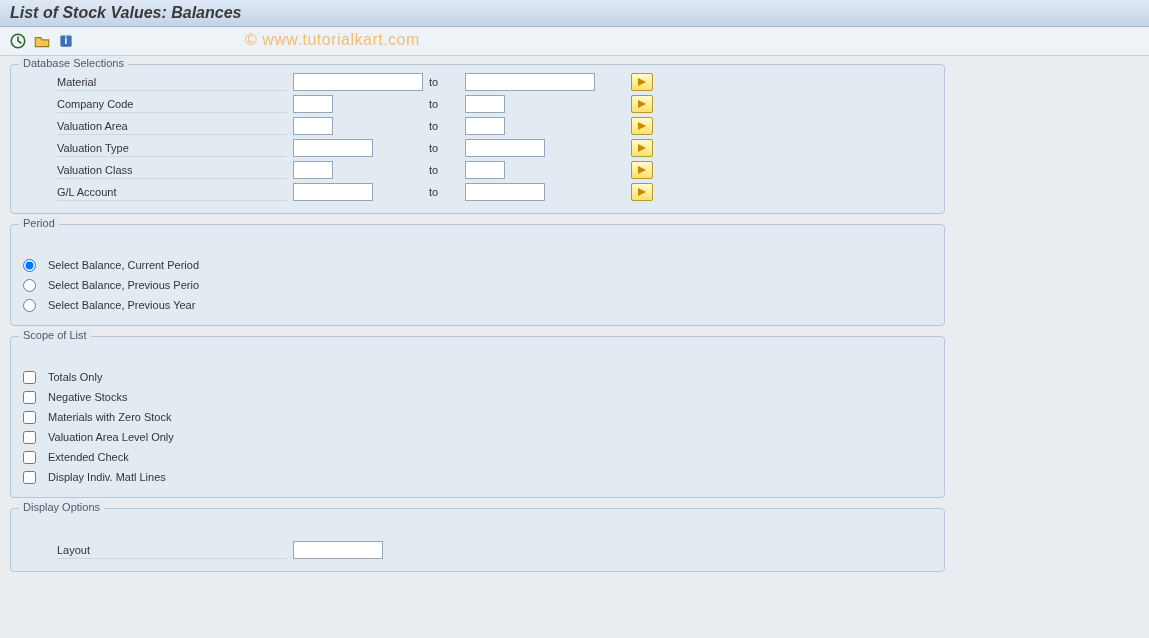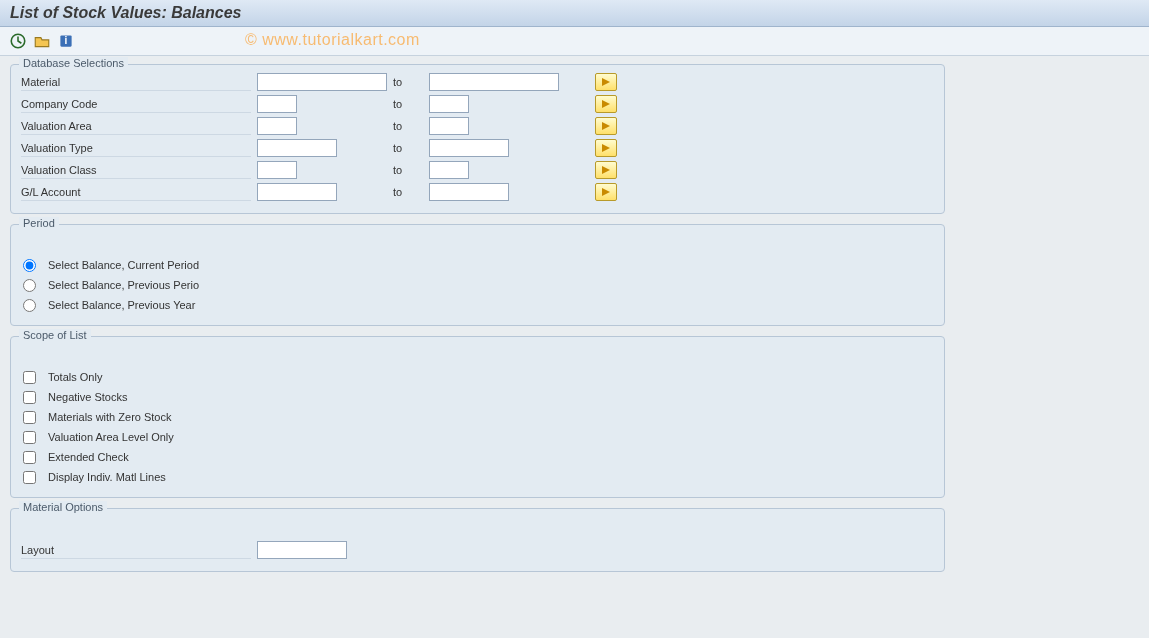--- a/index.html
+++ b/index.html
@@ -72,20 +72,21 @@
     background: #e3ebf2;
     padding: 0 4px;
     color: #4b5a6a;
     font-size: 11px;
   }
   .row {
     display: flex;
     align-items: center;
     height: 22px;
     gap: 6px;
+    margin-left: 36px;
   }
   .label {
     width: 230px;
     color: #333;
     border-bottom: 1px solid #cdd8e3;
     padding: 2px 0;
   }
   .input {
     height: 18px;
     border: 1px solid #94a6bb;
@@ -294,21 +295,21 @@
         <input type="checkbox" style="">
         <span>Extended Check</span>
       </label>
       <label class="check-row">
         <input type="checkbox" style="">
         <span>Display Indiv. Matl Lines</span>
       </label>
     </div>
 
     <div class="group display">
-      <div class="group-title">Material Options</div>
+      <div class="group-title">Display Options</div>
       <div class="row">
         <span class="label">Layout</span>
         <input class="input" style="width: 90px;">
       </div>
     </div>
 
   </div>
 </div>
 
 </body></html>

